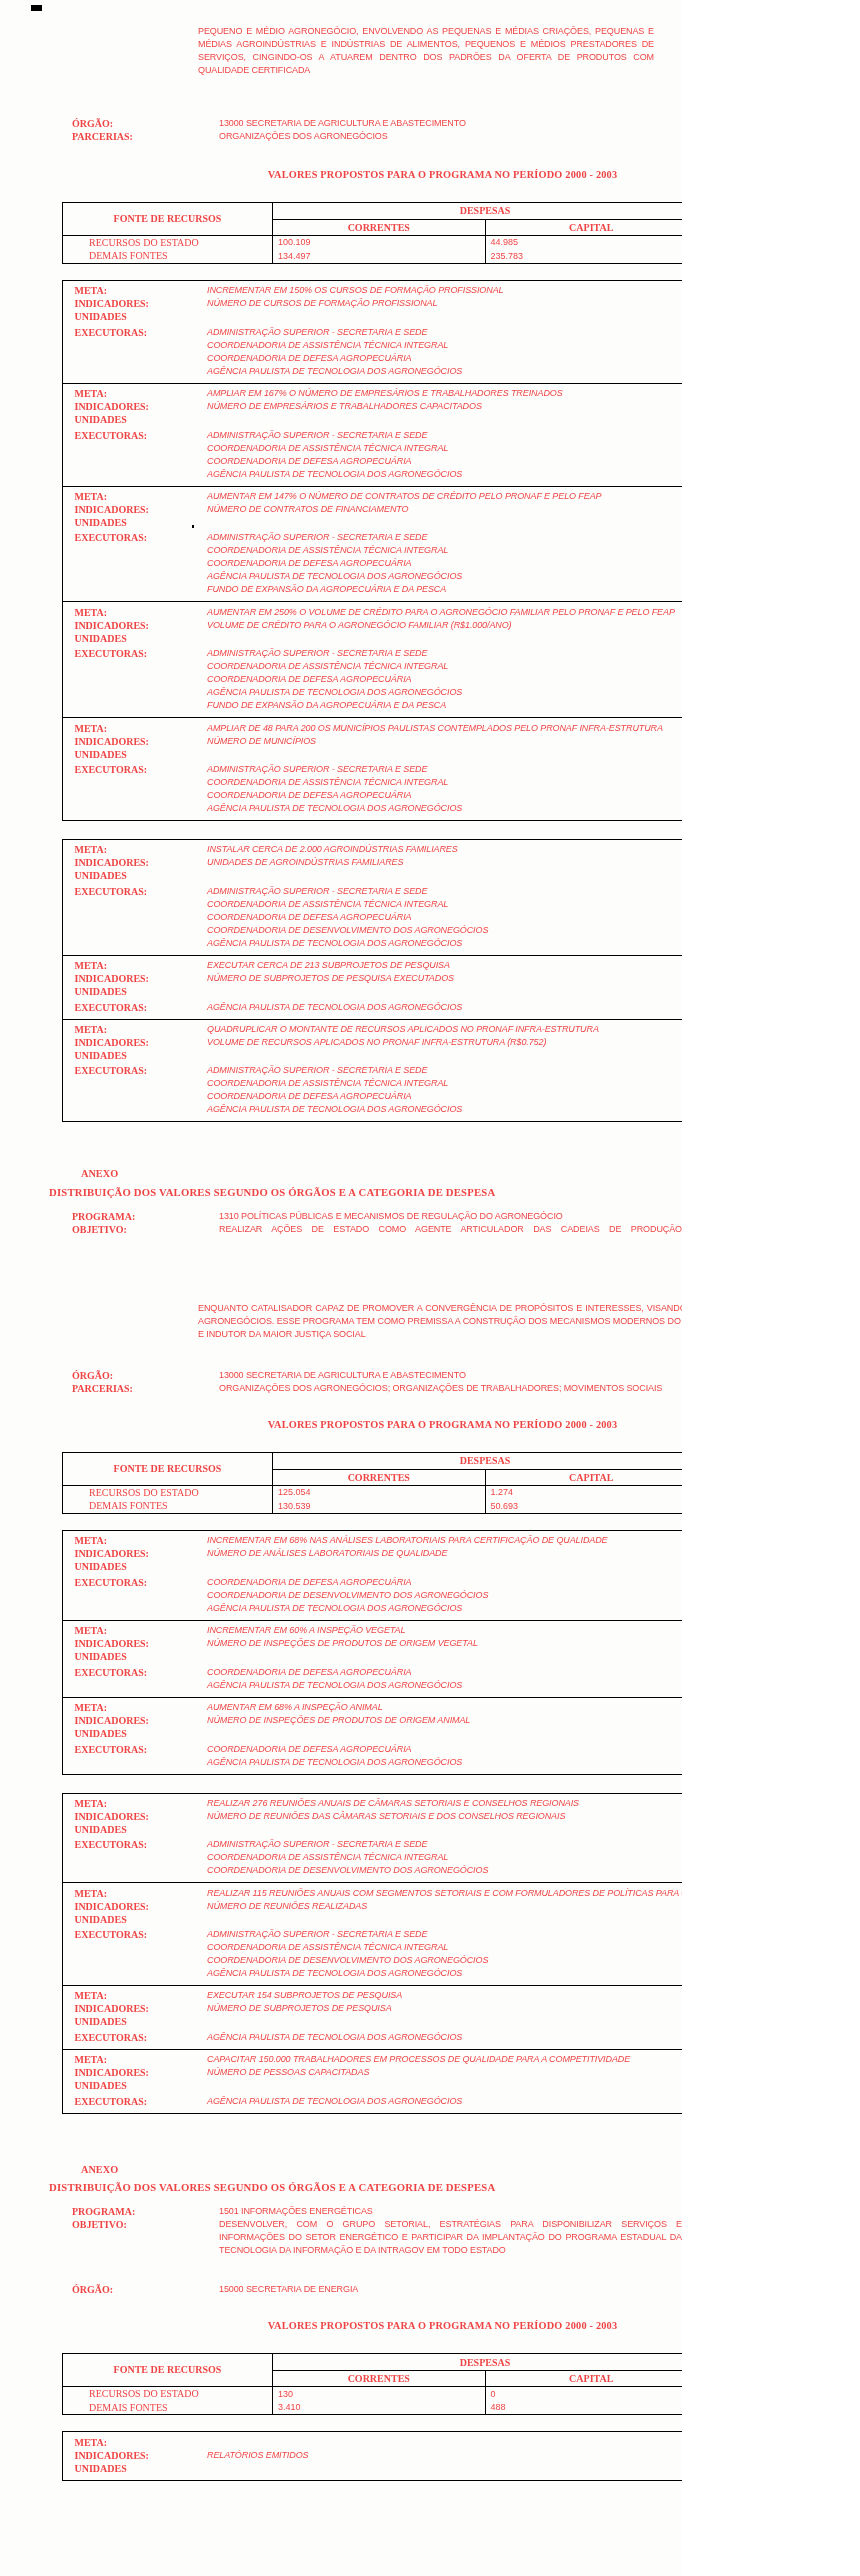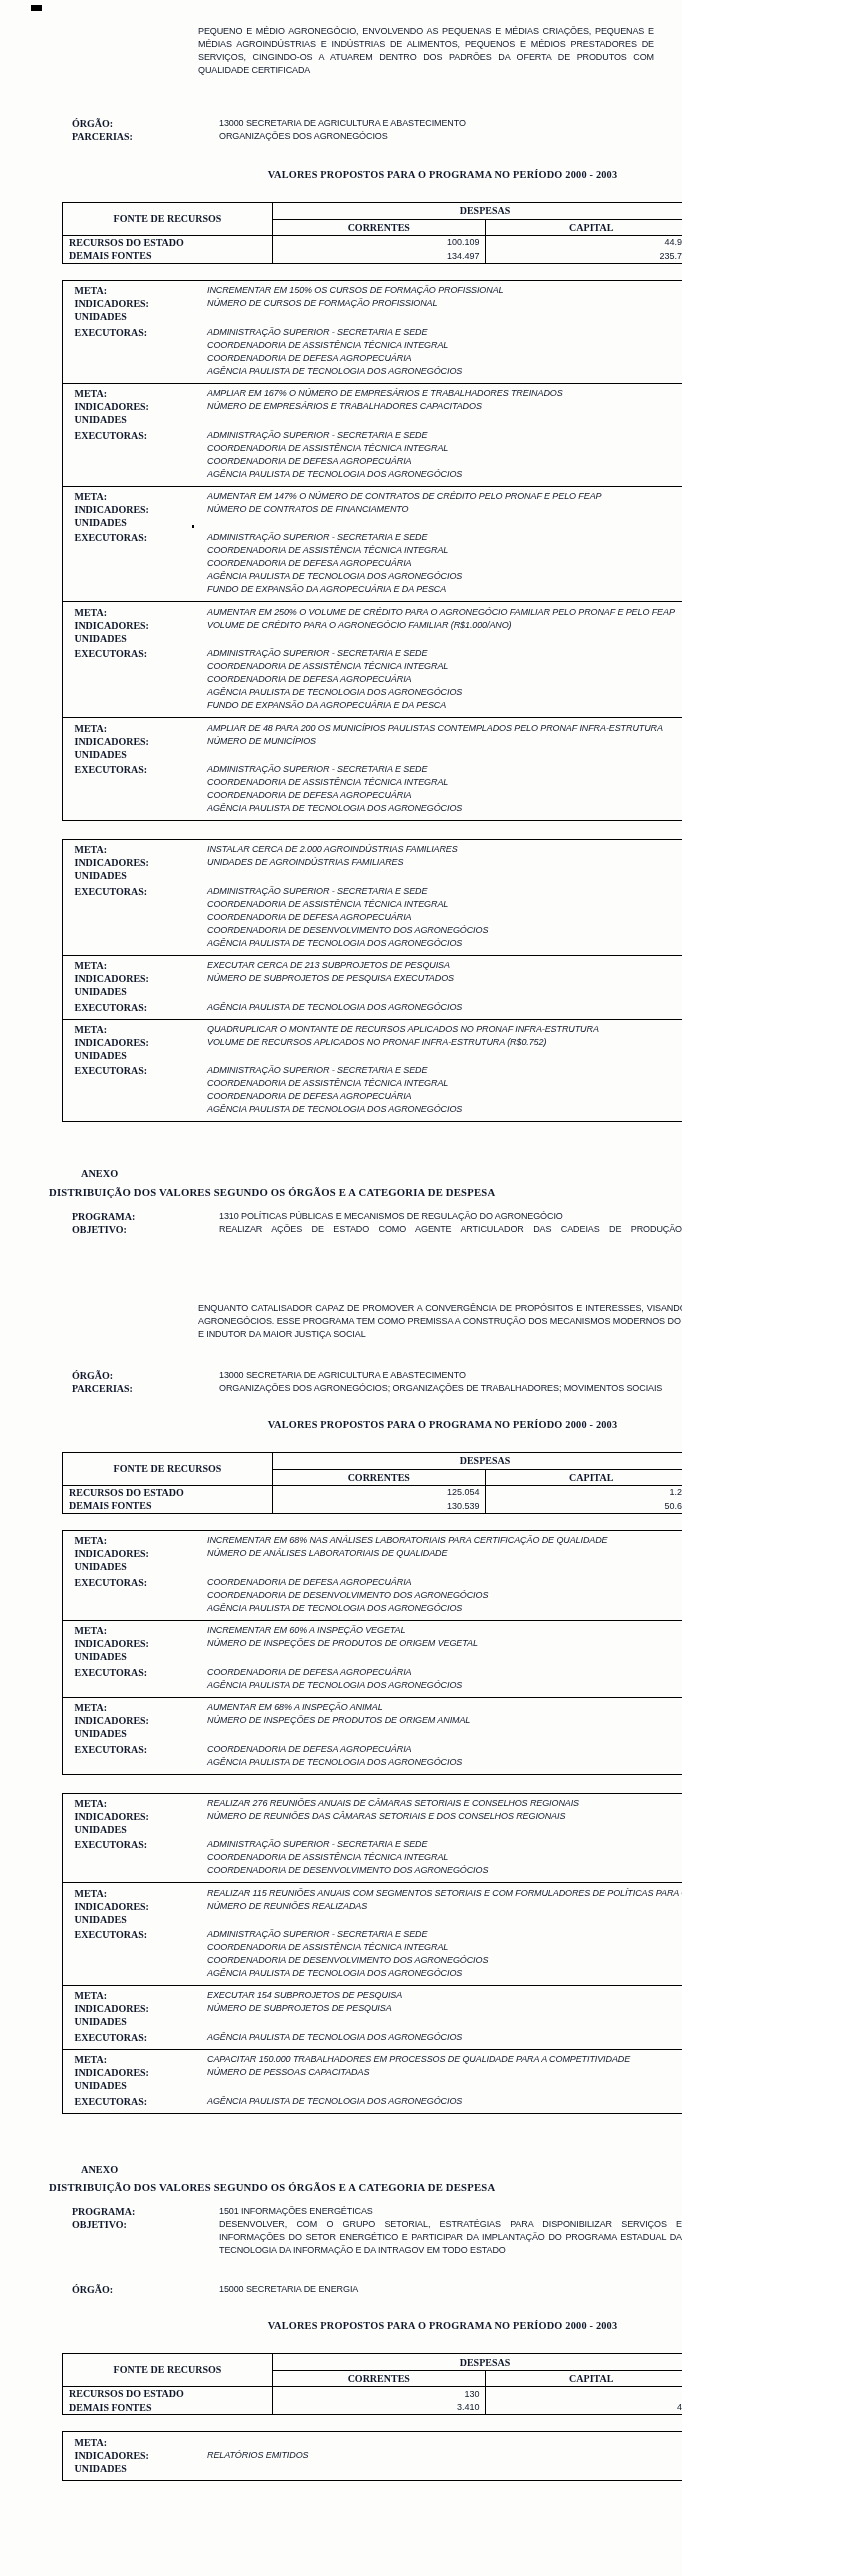--- a/index.html
+++ b/index.html
@@ -1,19 +1,19 @@
 <!DOCTYPE html>
 <html style="font-size:13px"><head>
 <meta charset="utf-8">
 <style>
   * { margin:0; padding:0; box-sizing:border-box; }
   html,body { background:#ffffff; }
   .page {
     position:relative; width:682px; height:2576px; overflow:hidden;
-    background:#fdfdfc; color:#0f172a;
+    background:#fdfdfc; color:#ef4444;
     font-family:"Liberation Sans", sans-serif;
   }
   .sv { font-family:"Liberation Sans", sans-serif; font-size:9px; letter-spacing:-0.1px; line-height:13px; }
   .sl { font-family:"Liberation Serif", serif; font-weight:bold; font-size:10px; line-height:13px; }
   .just  { text-align:justify; }
   .jfull { text-align:justify; text-align-last:justify; }
   .pre   { white-space:pre-line; }
 
   .intro { margin:25px 0 0 198px; width:456px; }
   .para-cont { margin:66px 0 0 198px; width:653px; }
@@ -27,23 +27,23 @@
   .runit  { margin-left:62px; width:789px; text-align:right; padding-right:88px;
             font-family:"Liberation Serif",serif; font-weight:bold; font-size:9.5px; line-height:12.4px; }
 
   table.fin { margin-left:62px; width:789px; border-collapse:collapse; table-layout:fixed;
               border:1.6px solid #000; }
   table.fin td { border:1.6px solid #000; padding:0 5px; }
   table.fin .h  { font-family:"Liberation Serif",serif; font-weight:bold; font-size:10px;
                   text-align:center; height:17.3px; }
   table.fin .sub { height:15.7px; }
   table.fin tr.d td { border-top:none; border-bottom:none; height:14px; }
-  table.fin .rowlbl { font-family:"Liberation Serif",serif; font-weight:bold; font-size:10px;
-                      text-align:left; padding-left:6px; }
-  table.fin .num { font-family:"Liberation Sans",sans-serif; font-size:9px; text-align:right; }
+  table.fin .rowlbl { font-family:"Liberation Serif",serif; font-weight:normal; font-size:10px;
+                      text-align:left; padding-left:26px; }
+  table.fin .num { font-family:"Liberation Sans",sans-serif; font-size:9px; text-align:left; }
   .cw1{width:210px;} .cw2{width:213px;} .cw3{width:213px;} .cw4{width:153px;}
 
   .mtable { margin-left:62px; width:789px; border:1.6px solid #000; background:#fdfdfc; }
   .mblock { border-top:1.6px solid #000; padding:3.3px 0 5px; }
   .mblock:first-child { border-top:none; }
   .mrow { display:flex; }
   .mlbl { flex:none; width:144px; padding-left:11.5px; }
   .mval { flex:1; padding-right:10px;font-style:italic; }
   .execrow { margin-top:2.5px; }
 

